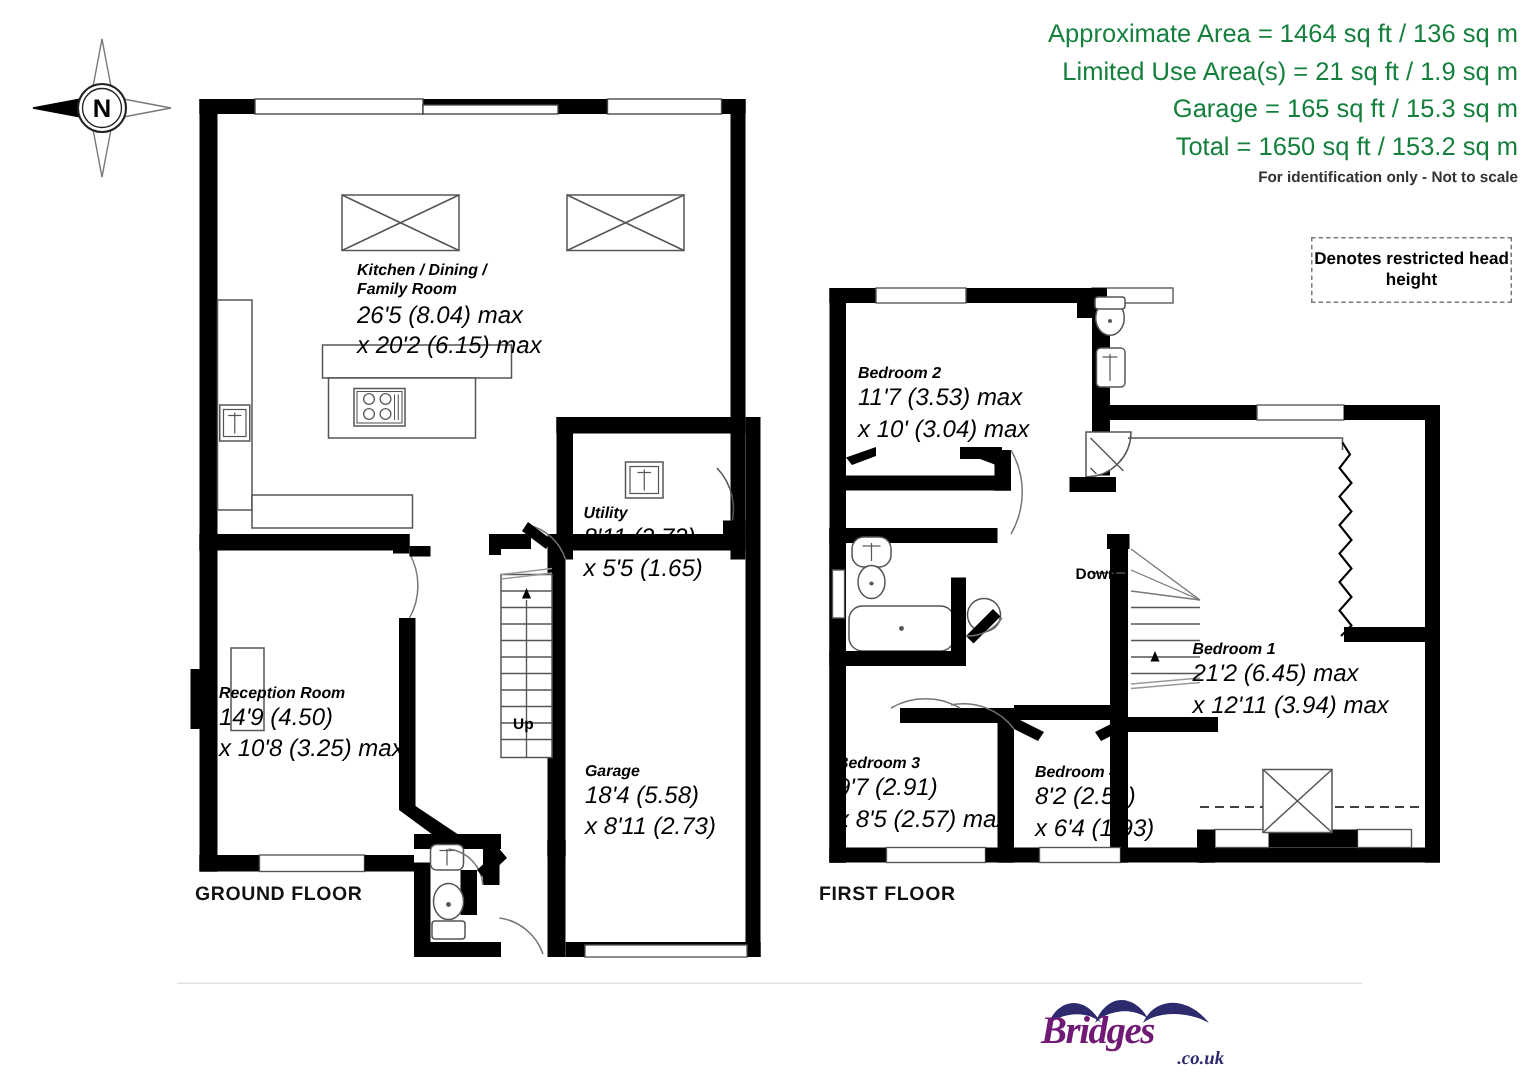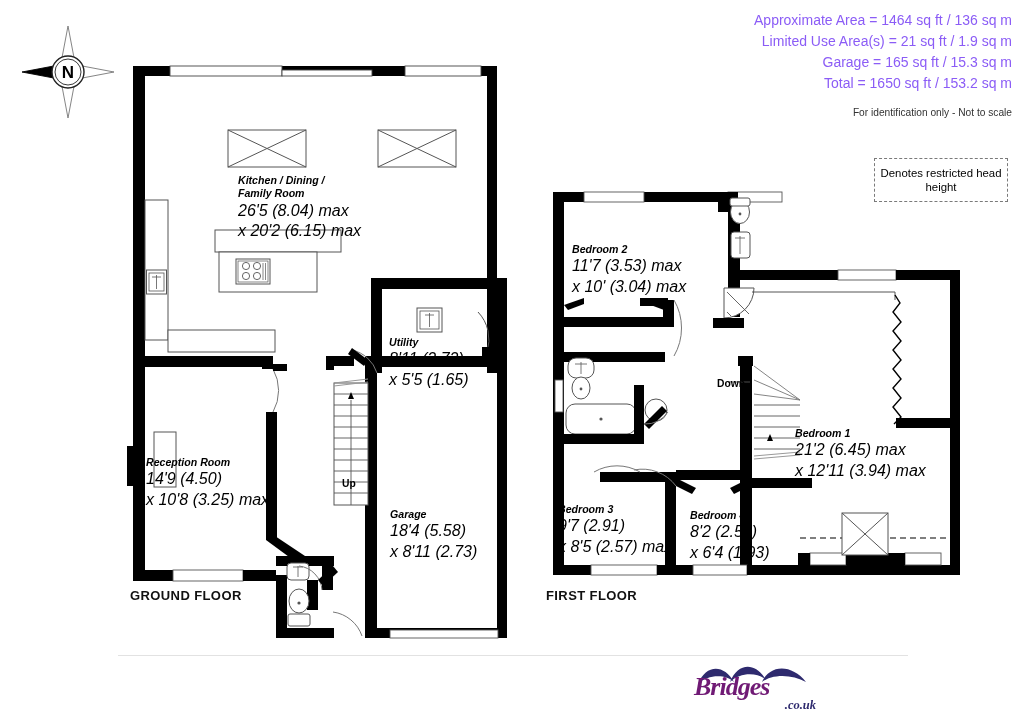--- a/index.html
+++ b/index.html
@@ -25,45 +25,46 @@
   }
   #title {
     font-size: 22.5px;
     font-weight: bold;
     color: #000;
     letter-spacing: -0.2px;
     line-height: 1.15;
     white-space: nowrap;
   }
   .area-line {
-    font-size: 14px;
-    color: #8b5cf6;
+    font-size: 17px;
+    color: #15803d;
     line-height: 1.42;
     margin-top: 1px;
   }
   #ident-note {
     font-size: 10.2px;
     color: #333;
-    margin-top: 13px;
+    margin-top: 2px;
+    font-weight: bold;
   }
 
   
   #head-key {
     position: absolute;
     left: 874px; top: 158px;
     width: 134px; height: 44px;
     border: 1.2px dashed #7a7a7a;
     display: flex;
     align-items: center;
     justify-content: center;
     text-align: center;
   }
   #head-key-text {
     font-size: 11.4px;
-    font-weight: normal;
+    font-weight: bold;
     color: #000;
     line-height: 1.25;
   }
 
   
   .floor-label {
     position: absolute;
     font-size: 13px;
     font-weight: bold;
     letter-spacing: 0.4px;

